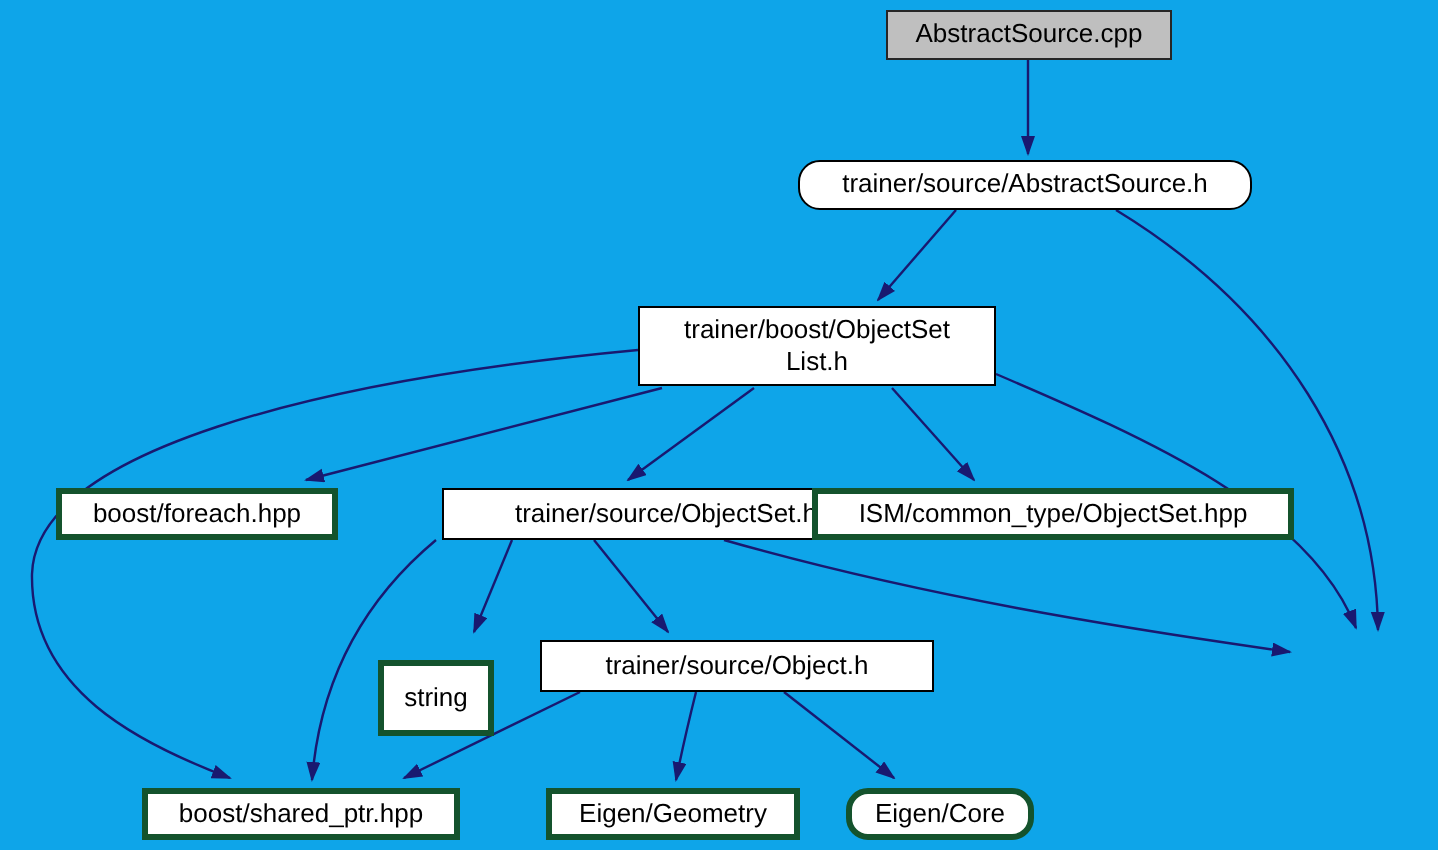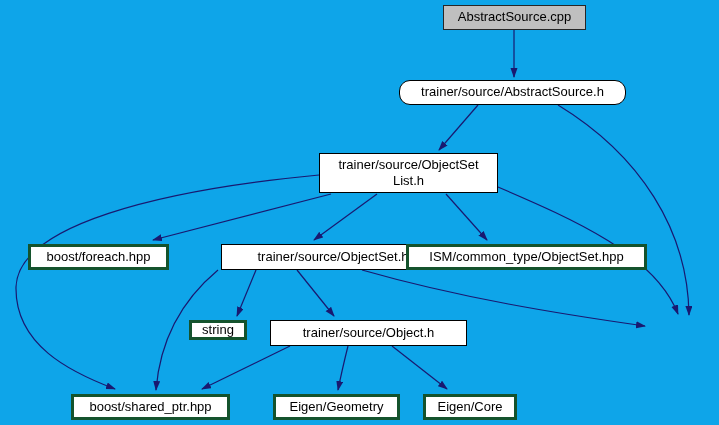--- a/index.html
+++ b/index.html
@@ -28,26 +28,26 @@
   }
   .node.internal{border:1px solid #000000;}
   .node.main{background:#bfbfbf;border:1.5px solid #262626;}
   
   #n-cpp    {left:443px;top:5px;  width:143px;height:25px;}
   #n-ash    {left:399px;top:80px; width:227px;height:25px;border-radius:11px;}
   #n-osl    {left:319px;top:153px;width:179px;height:40px;}
   #n-foreach{left:28px; top:244px;width:141px;height:26px;}
   #n-os     {left:193px;top:244px;width:224px;height:26px;margin-left:28px;}
   #n-ism    {left:406px;top:244px;width:241px;height:26px;}
-  #n-string {left:189px;top:320px;width:58px; height:20px;}
+  #n-string {left:189px;top:330px;width:58px; height:38px;}
   #n-obj    {left:270px;top:320px;width:197px;height:26px;}
   #n-vector {left:651px;top:318px;width:62px; height:26px;}
   #n-sptr   {left:71px; top:394px;width:159px;height:26px;}
   #n-geom   {left:273px;top:394px;width:127px;height:26px;}
-  #n-core   {left:423px;top:394px;width:94px; height:26px;}
+  #n-core   {left:423px;top:394px;width:94px; height:26px;border-radius:11px;}
 </style>
 </head>
 <body>
 
 <div id="canvas">
 
   <svg id="edges" width="719" height="425" viewBox="0 0 719 425">
     <defs>
       <marker id="arrowhead" markerWidth="10" markerHeight="8" refX="9" refY="3.5" orient="auto" markerUnits="userSpaceOnUse">
         <polygon points="0,0 10,3.5 0,7"></polygon>
@@ -72,21 +72,21 @@
 
   <div class="node main" id="n-cpp">
     <span>AbstractSource.cpp</span>
   </div>
 
   <div class="node internal" id="n-ash">
     <span>trainer/source/AbstractSource.h</span>
   </div>
 
   <div class="node internal" id="n-osl">
-    <span>trainer/source/ObjectSet</span>
+    <span>trainer/boost/ObjectSet</span>
     <span>List.h</span>
   </div>
 
   <div class="node" id="n-foreach">
     <span>boost/foreach.hpp</span>
   </div>
 
   <div class="node internal" id="n-os">
     <span>trainer/source/ObjectSet.h</span>
   </div>

